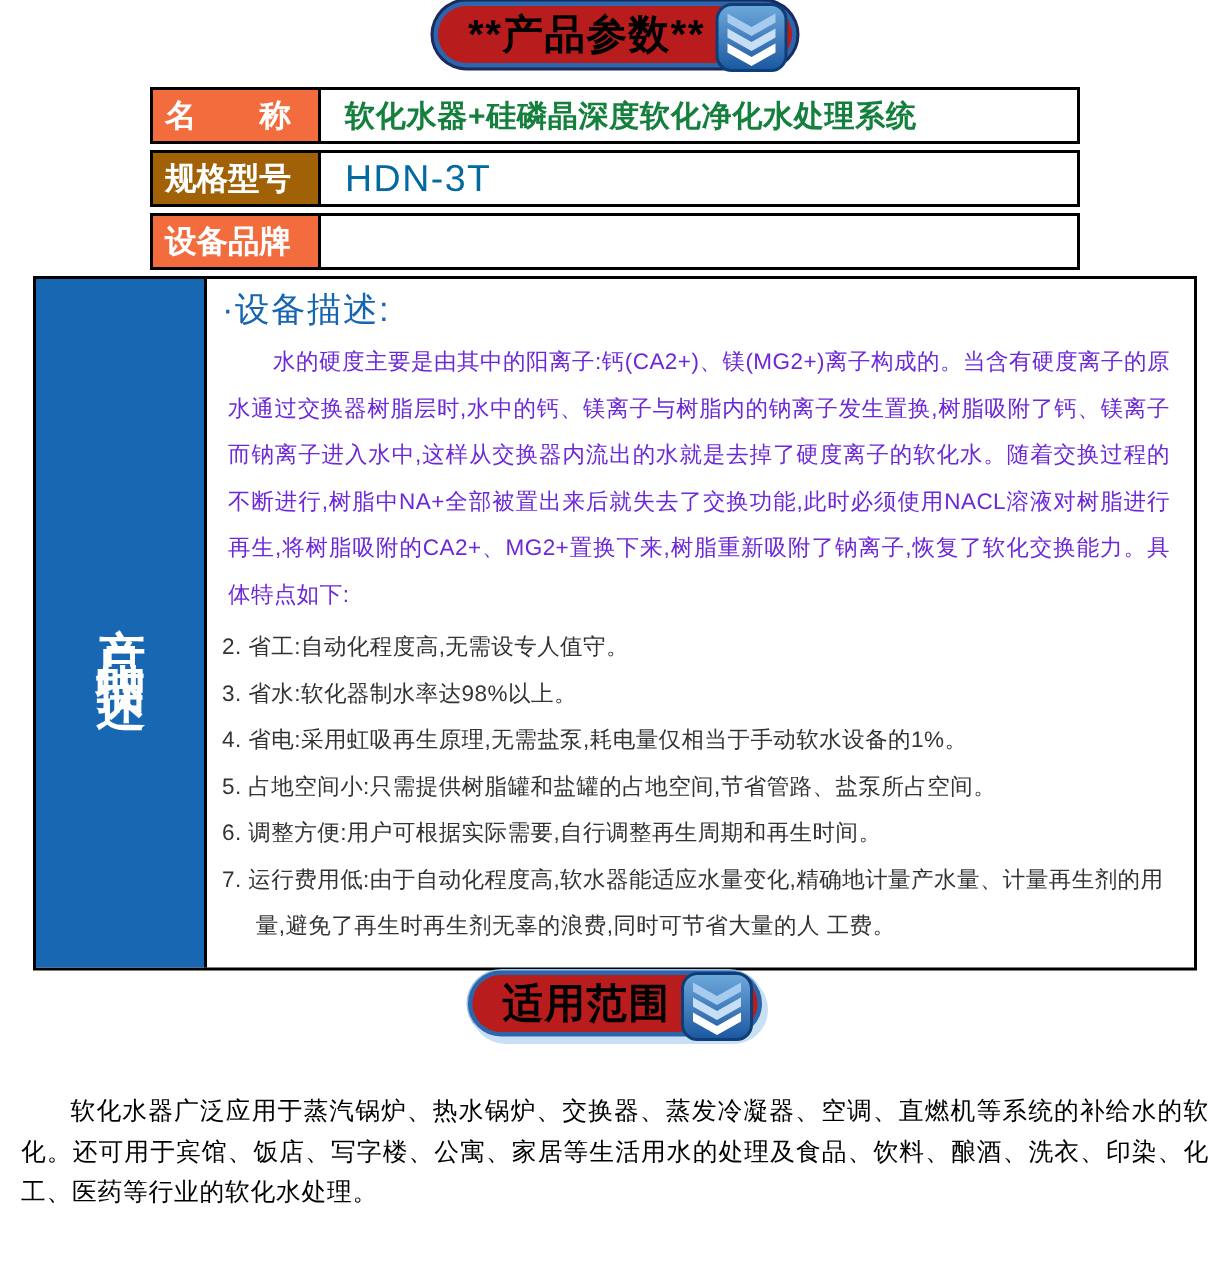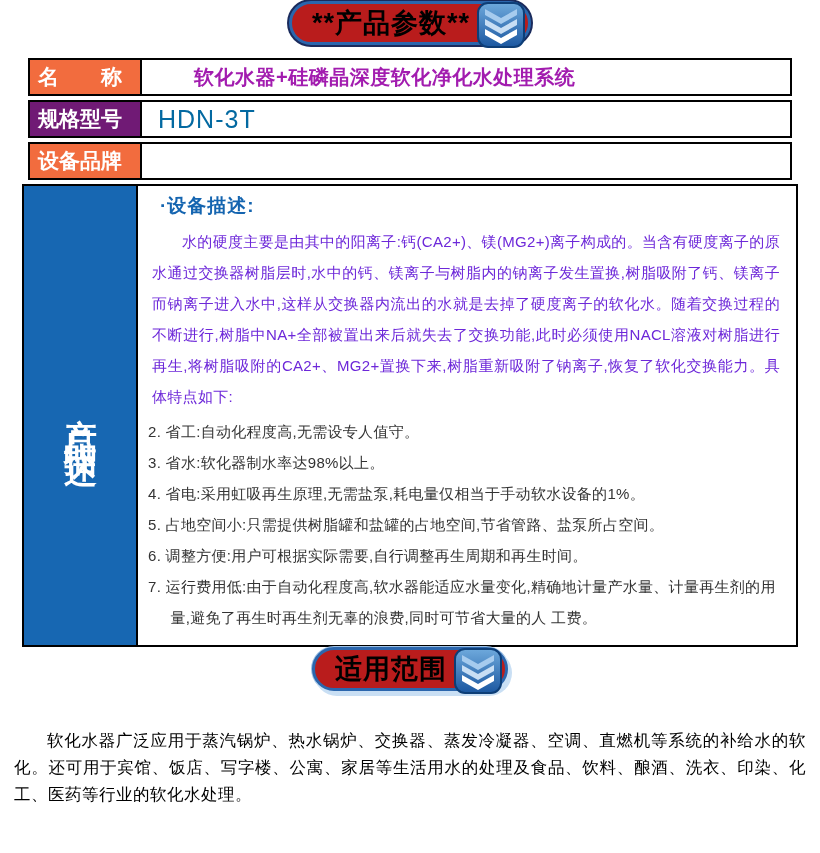--- a/index.html
+++ b/index.html
@@ -24,64 +24,64 @@
   }
   .badge-params { box-shadow: 0 0 0 2px #1a2a5c; margin-top: 1px; }
   .badge-scope  { box-shadow: 3px 4px 0 1px #c9dff4, 0 0 0 1px #9dc0e4; }
   .badge-label {
     font-size: 27px; font-weight: bold; color: #000;
     letter-spacing: 1px; white-space: nowrap;
   }
   .badge-icon-wrap { position: absolute; right: 2px; top: -3px; width: 50px; height: 48px; }
 
   
-  .spec-table { width: 764px; margin: 13px auto 0; }
+  .spec-table { width: 620px; margin: 13px auto 0; }
   .spec-row {
     display: flex; align-items: stretch;
     border: 2px solid #000;
     height: 34px; margin-bottom: 4px;
     background: #fff;
   }
   .spec-label {
     width: 112px; box-sizing: border-box;
     display: flex; align-items: center;
     padding: 0 8px;
     border-right: 2px solid #000;
     background: #f26c3e;
     color: #fff; font-weight: bold; font-size: 21px;
     white-space: nowrap;
   }
-  .spec-row.blue .spec-label { background: #701a75; }
+  .spec-row.blue .spec-label { background: #a16207; }
   .spec-value {
     flex: 1; display: flex; align-items: center;
     padding-left: 16px;
     font-size: 25px; color: #0369a1; letter-spacing: 1px;
   }
-  .spec-row.first .spec-value { font-weight: bold; color: #a21caf; font-size: 20px; letter-spacing: 0.5px; margin-left: 36px; }
+  .spec-row.first .spec-value { font-weight: bold; color: #15803d; font-size: 20px; letter-spacing: 0.5px; }
 
   
   .desc-box {
     width: 776px; margin: 0 auto;
     border: 2px solid #000;
     display: flex; box-sizing: border-box;
   }
   .desc-sidebar {
     width: 112px; flex: 0 0 112px;
     background: #1767b2;
     border-right: 2px solid #000;
     display: flex; align-items: center; justify-content: center;
   }
   .desc-sidebar-label {
     writing-mode: vertical-rl; text-orientation: upright;
     color: #fff; font-weight: bold; font-size: 33px; letter-spacing: 12px;
   }
   .desc-content { flex: 1; padding: 4px 12px 12px 10px; }
   .desc-heading {
-    color: #1565b0; font-size: 19px; font-weight: bold;
-    line-height: 32px; letter-spacing: 1px; margin-left: 12px;
+    color: #1565b0; font-size: 23px; font-weight: normal;
+    line-height: 32px; letter-spacing: 1px;
   }
   .desc-intro {
     margin: 4px; font-size: 15px; color: #6d28d9;
     line-height: 31px; text-indent: 2em; text-align: justify;
     letter-spacing: 0.3px;
   }
   .desc-features { list-style: none; margin: 0; padding: 0; }
   .desc-features li {
     font-size: 15px; color: #333; line-height: 31px;
     padding-left: 1.5em; text-indent: -1.5em;

